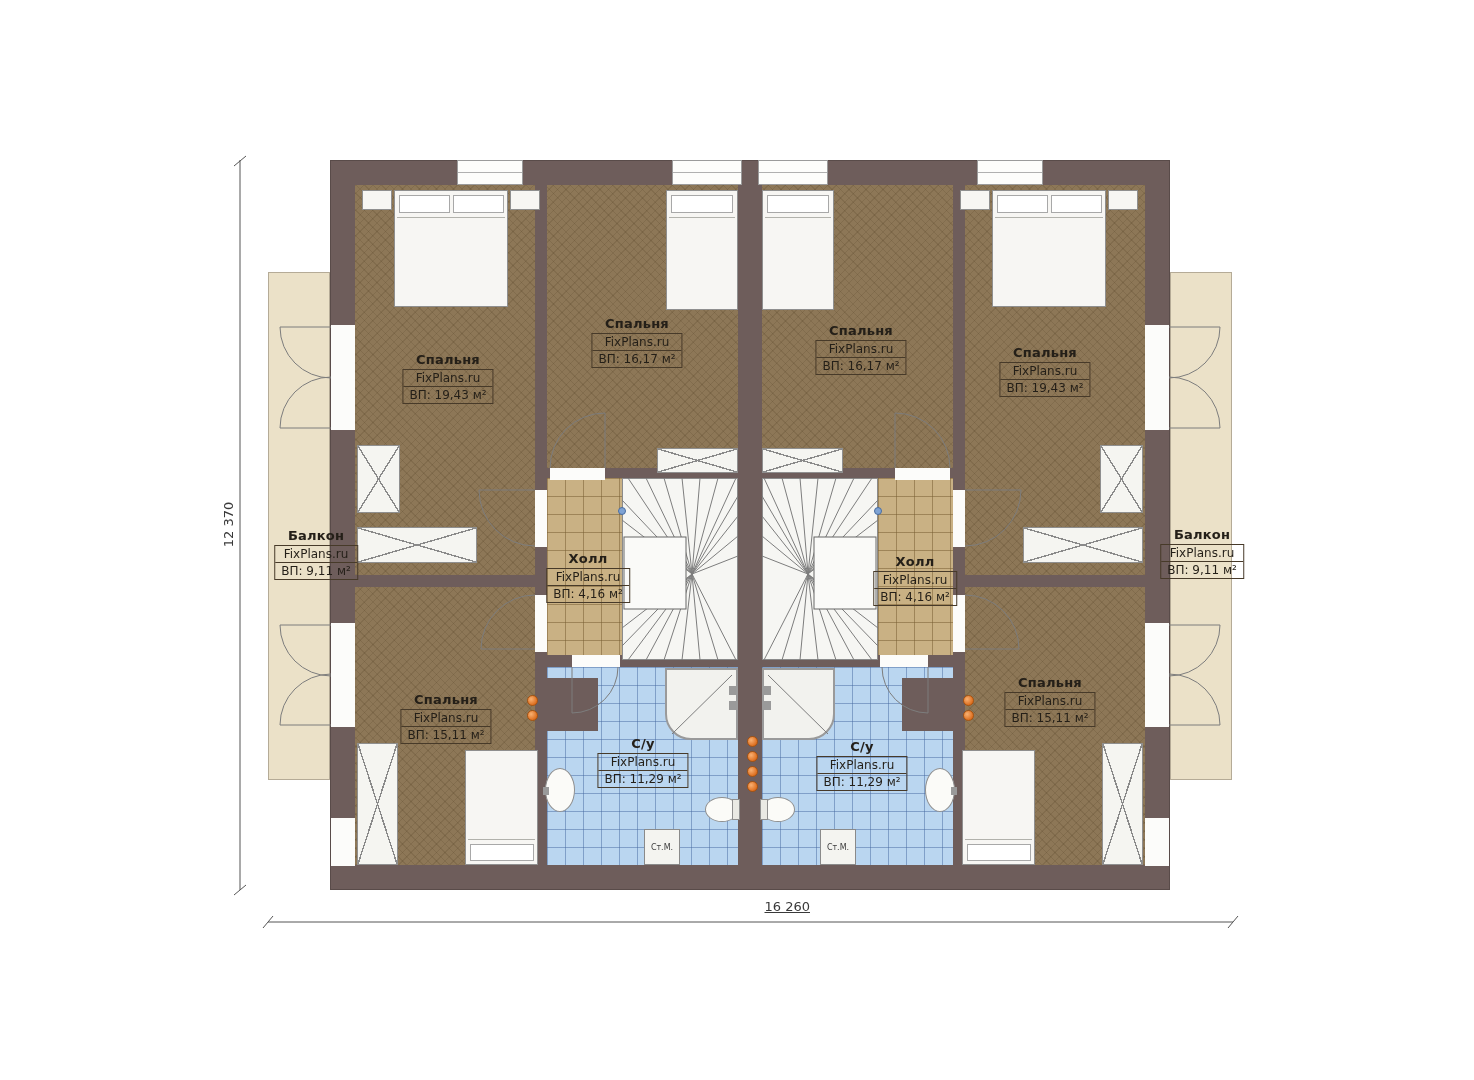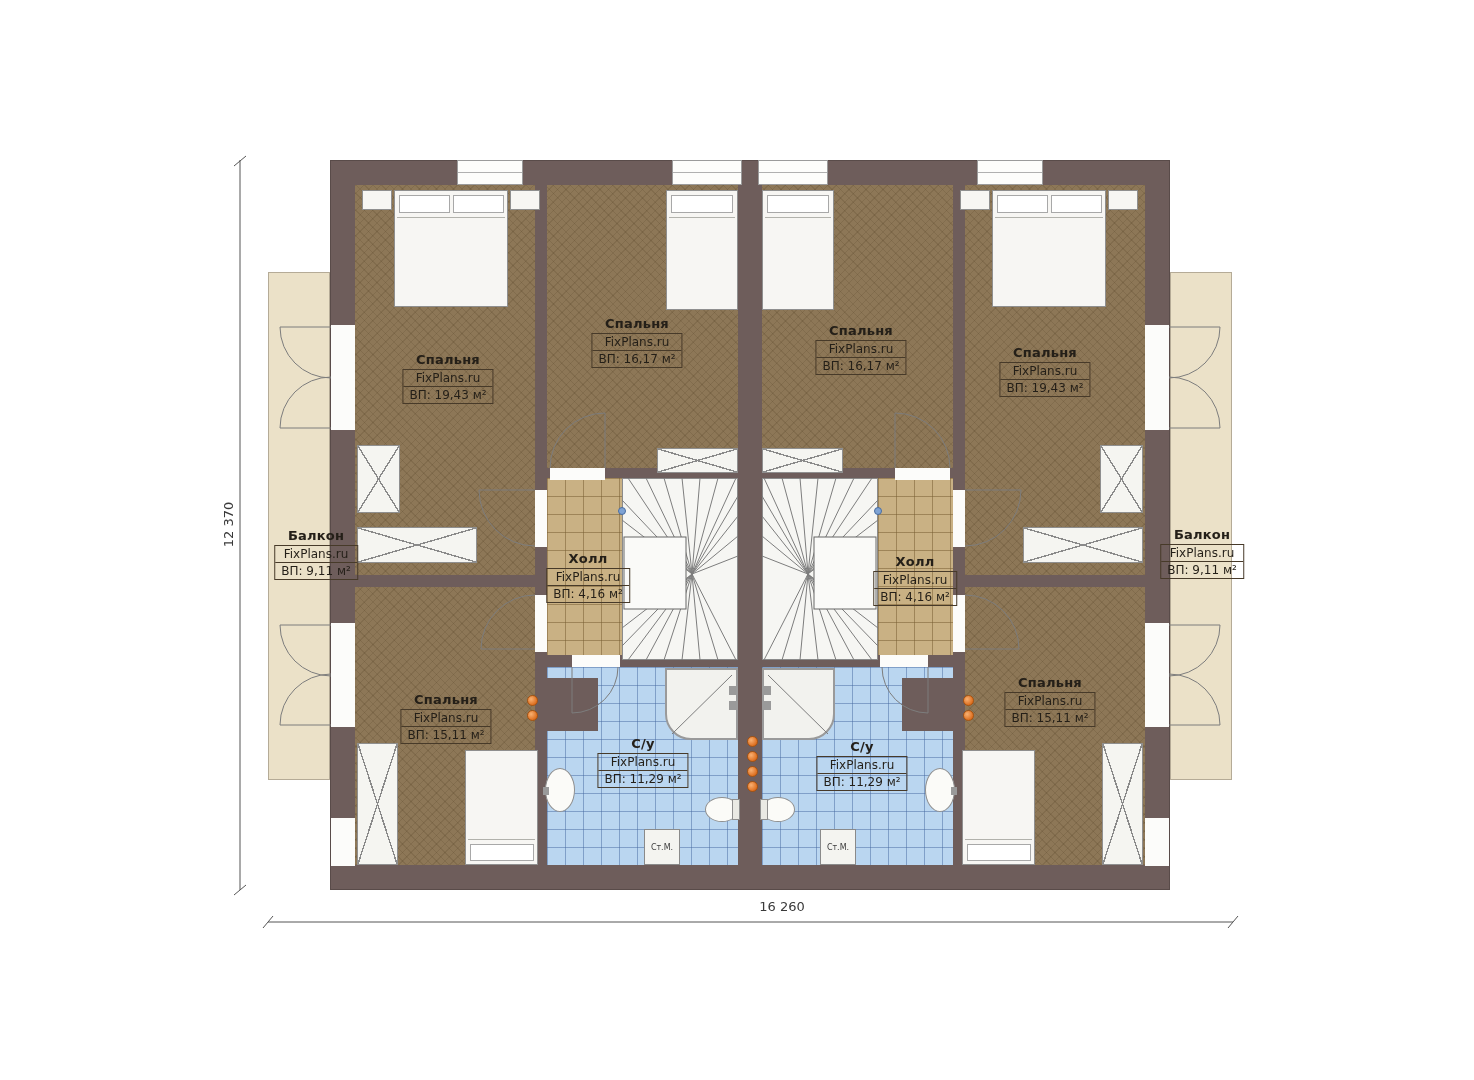--- a/index.html
+++ b/index.html
@@ -259,15 +259,15 @@
     <div class="box"><div class="row">FixPlans.ru</div>
       <div class="row">ВП: 11,29 м²</div></div>
   </div>
   <div class="label" style="left:862px;top:739px;">
     <div class="name">С/у</div>
     <div class="box"><div class="row">FixPlans.ru</div>
       <div class="row">ВП: 11,29 м²</div></div>
   </div>
 
   <div class="dim" style="left:198px;top:517px;width:60px;text-align:center;transform:rotate(-90deg);">12 370</div>
-  <div class="dim" style="left:722px;top:899px;width:120px;text-align:center;">16 260</div>
+  <div class="dim" style="left:690px;top:899px;width:120px;text-align:right;text-decoration:underline;">16 260</div>
 
 </div>
 
 </body></html>

